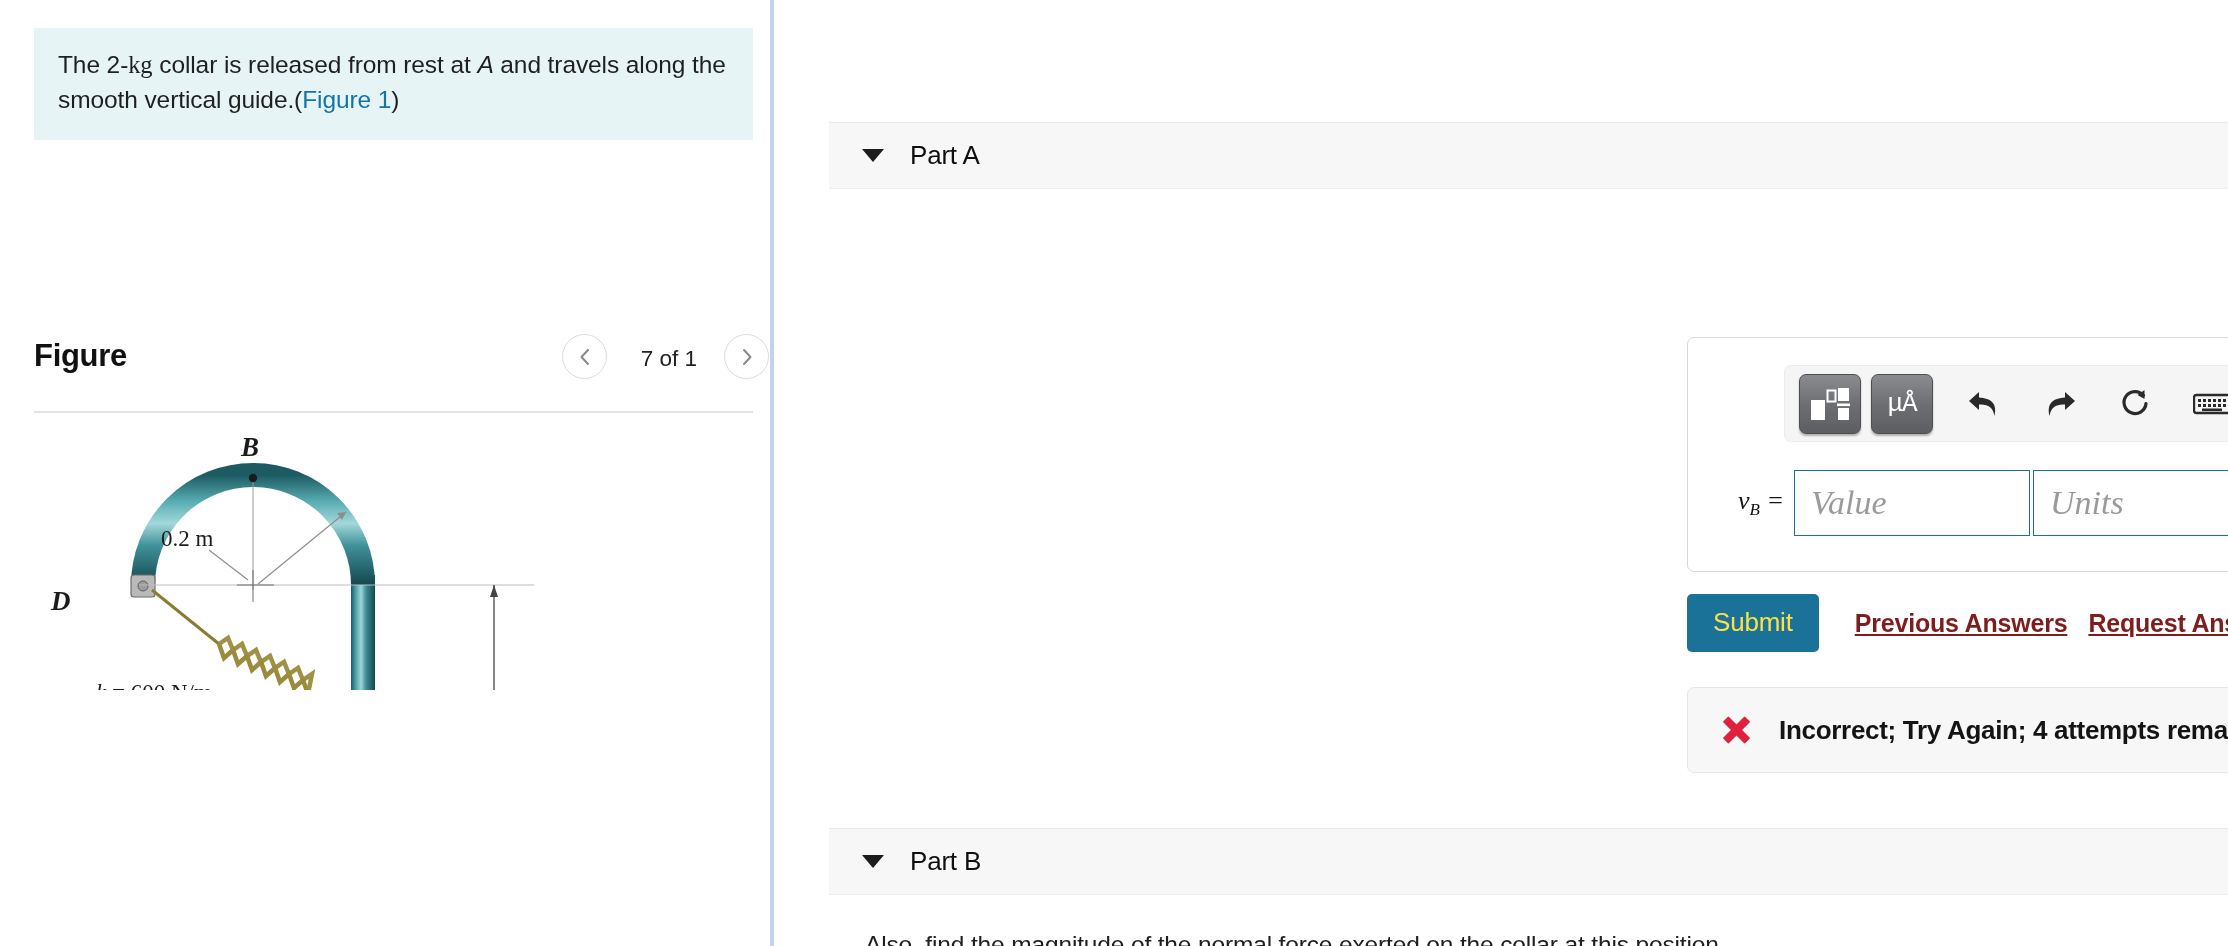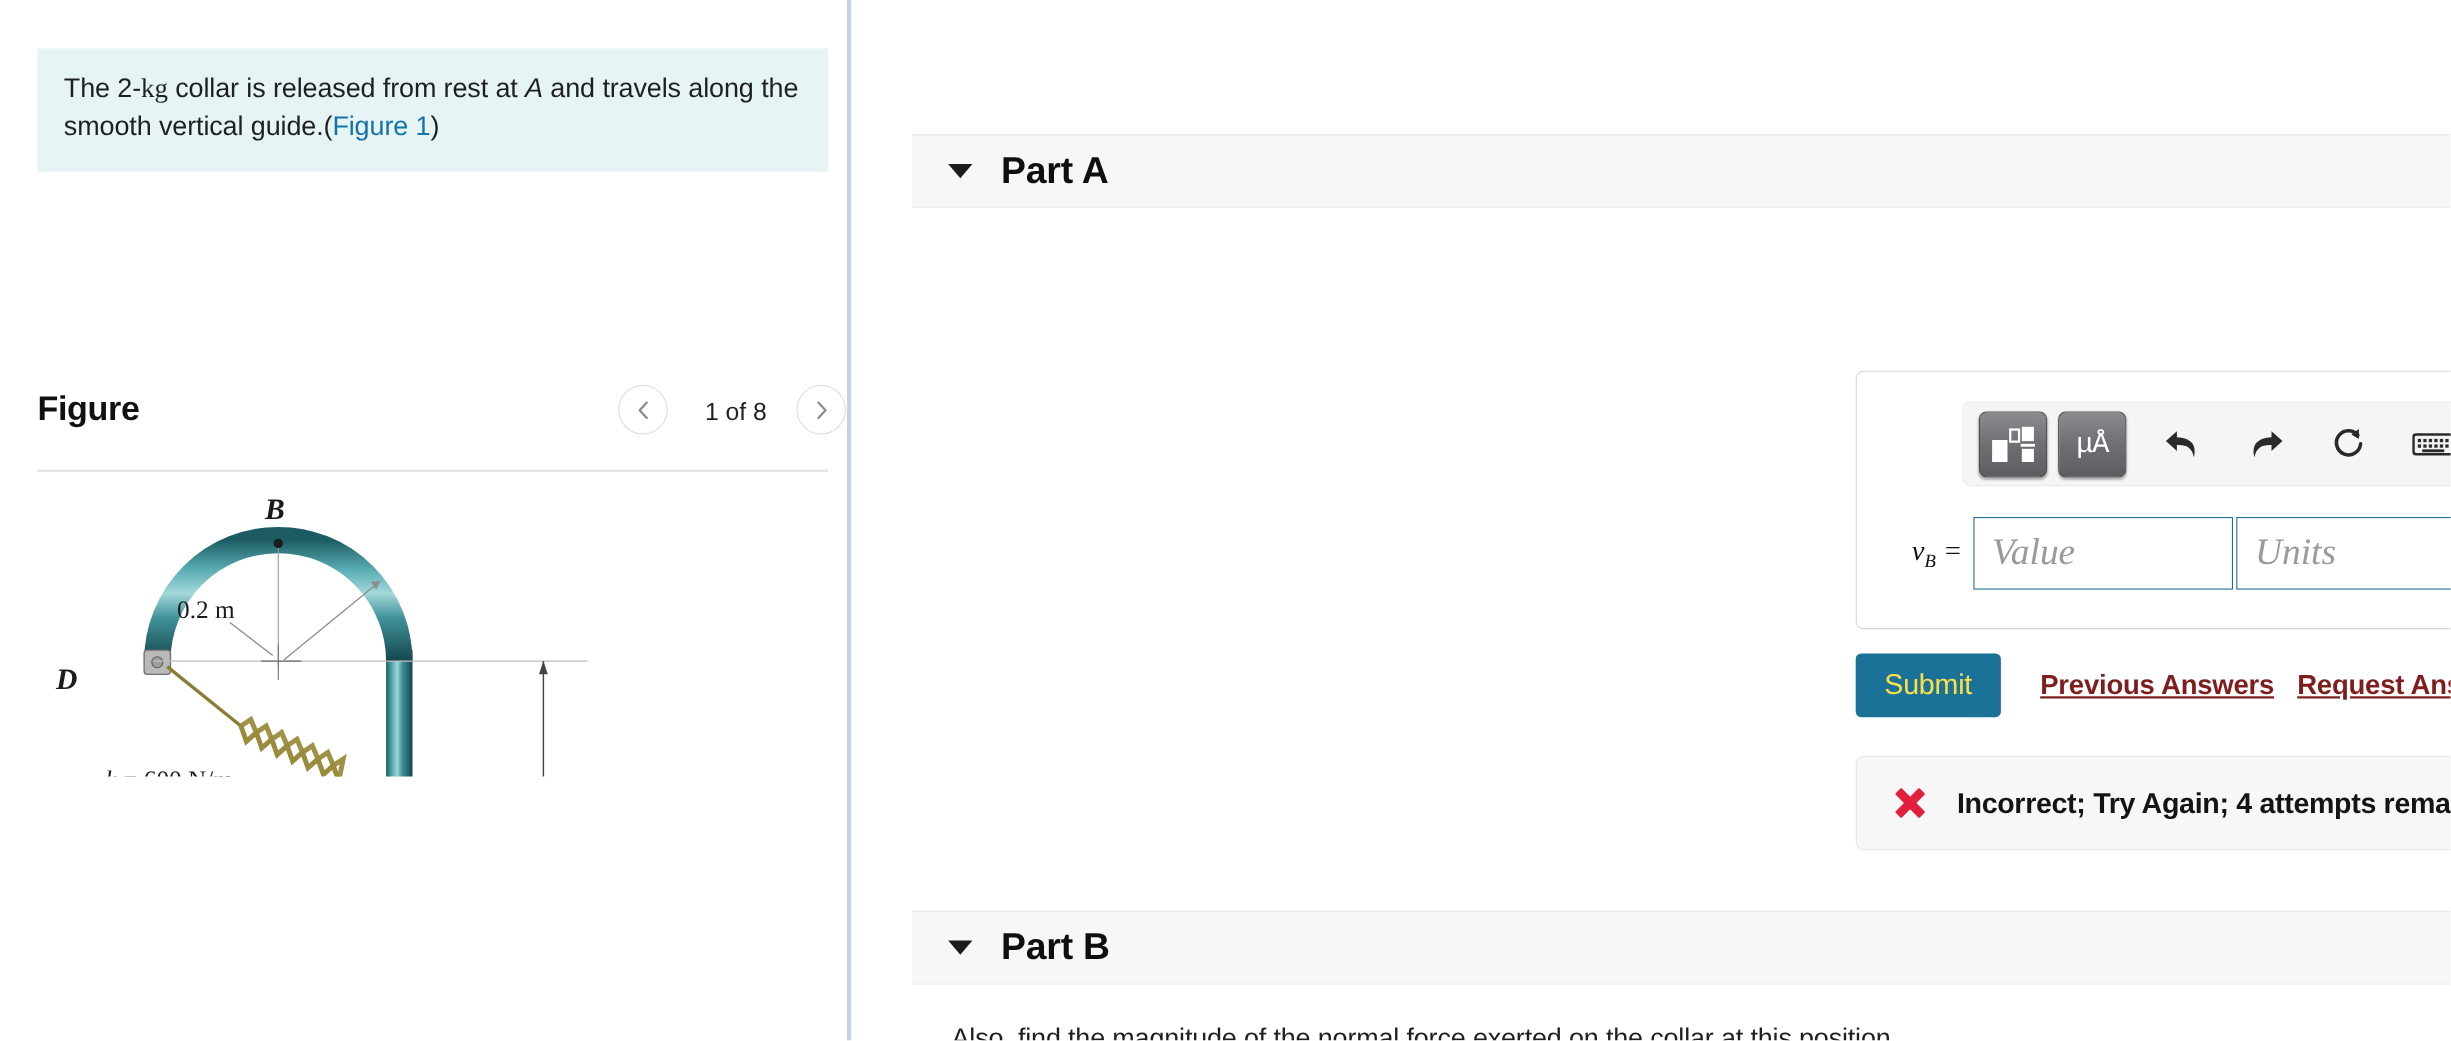--- a/index.html
+++ b/index.html
@@ -12,21 +12,20 @@
   }
 
   #root { position: relative; width: 2228px; height: 946px; background:#fff; }
 
   
   #left-pane {
     position: absolute; left: 0; top: 0;
     width: 770px; height: 690px;
     background: #ffffff;
     overflow: hidden;
-    margin-top: 16px;
   }
 
   #problem-statement {
     position: absolute;
     left: 34px; top: 28px;
     width: 719px;
     background: #e6f4f6;
     padding: 20px 24px 22px 24px;
     font-size: 24.5px;
     line-height: 1.42;
@@ -111,21 +110,21 @@
 
   .caret {
     width: 0; height: 0;
     border-left: 11px solid transparent;
     border-right: 11px solid transparent;
     border-top: 13px solid #1c1c1c;
     margin-left: 33px;
     margin-right: 26px;
   }
   .part-label {
-    font-size: 34px; font-weight: bold; color: #0f0f0f;
+    font-size: 26px; font-weight: normal; color: #0f0f0f;
     letter-spacing: -0.2px;
   }
 
   #part-a-prompt {
     position: absolute; left: 91px; top: 237px;
     width: 1340px;
     font-size: 24.5px; color: #1f1f1f;
     line-height: 1.4;
     letter-spacing: -0.15px;
   }
@@ -292,21 +291,21 @@
       <span>The 2-</span><span class="unit-serif">kg</span><span> collar is released from rest at </span><span class="var-it">A</span><span> and travels along the smooth vertical guide.(</span><a href="#" id="figure-link">Figure 1</a><span>)</span>
     </div>
 
     <div id="figure-header">
       <div id="figure-title">Figure</div>
       <div class="nav-circle" id="fig-prev">
         <svg width="14" height="20" viewBox="0 0 14 20">
           <polyline points="10,3 3.5,10 10,17" fill="none" stroke="#8a8a8a" stroke-width="2" stroke-linecap="round" stroke-linejoin="round"></polyline>
         </svg>
       </div>
-      <div id="fig-counter">1 of 8</div>
+      <div id="fig-counter">7 of 1</div>
       <div class="nav-circle" id="fig-next">
         <svg width="14" height="20" viewBox="0 0 14 20">
           <polyline points="4,3 10.5,10 4,17" fill="none" stroke="#8a8a8a" stroke-width="2" stroke-linecap="round" stroke-linejoin="round"></polyline>
         </svg>
       </div>
     </div>
     <div id="figure-divider"></div>
 
     <div id="figure-diagram">
       <svg width="719" height="526" viewBox="0 0 719 526">

